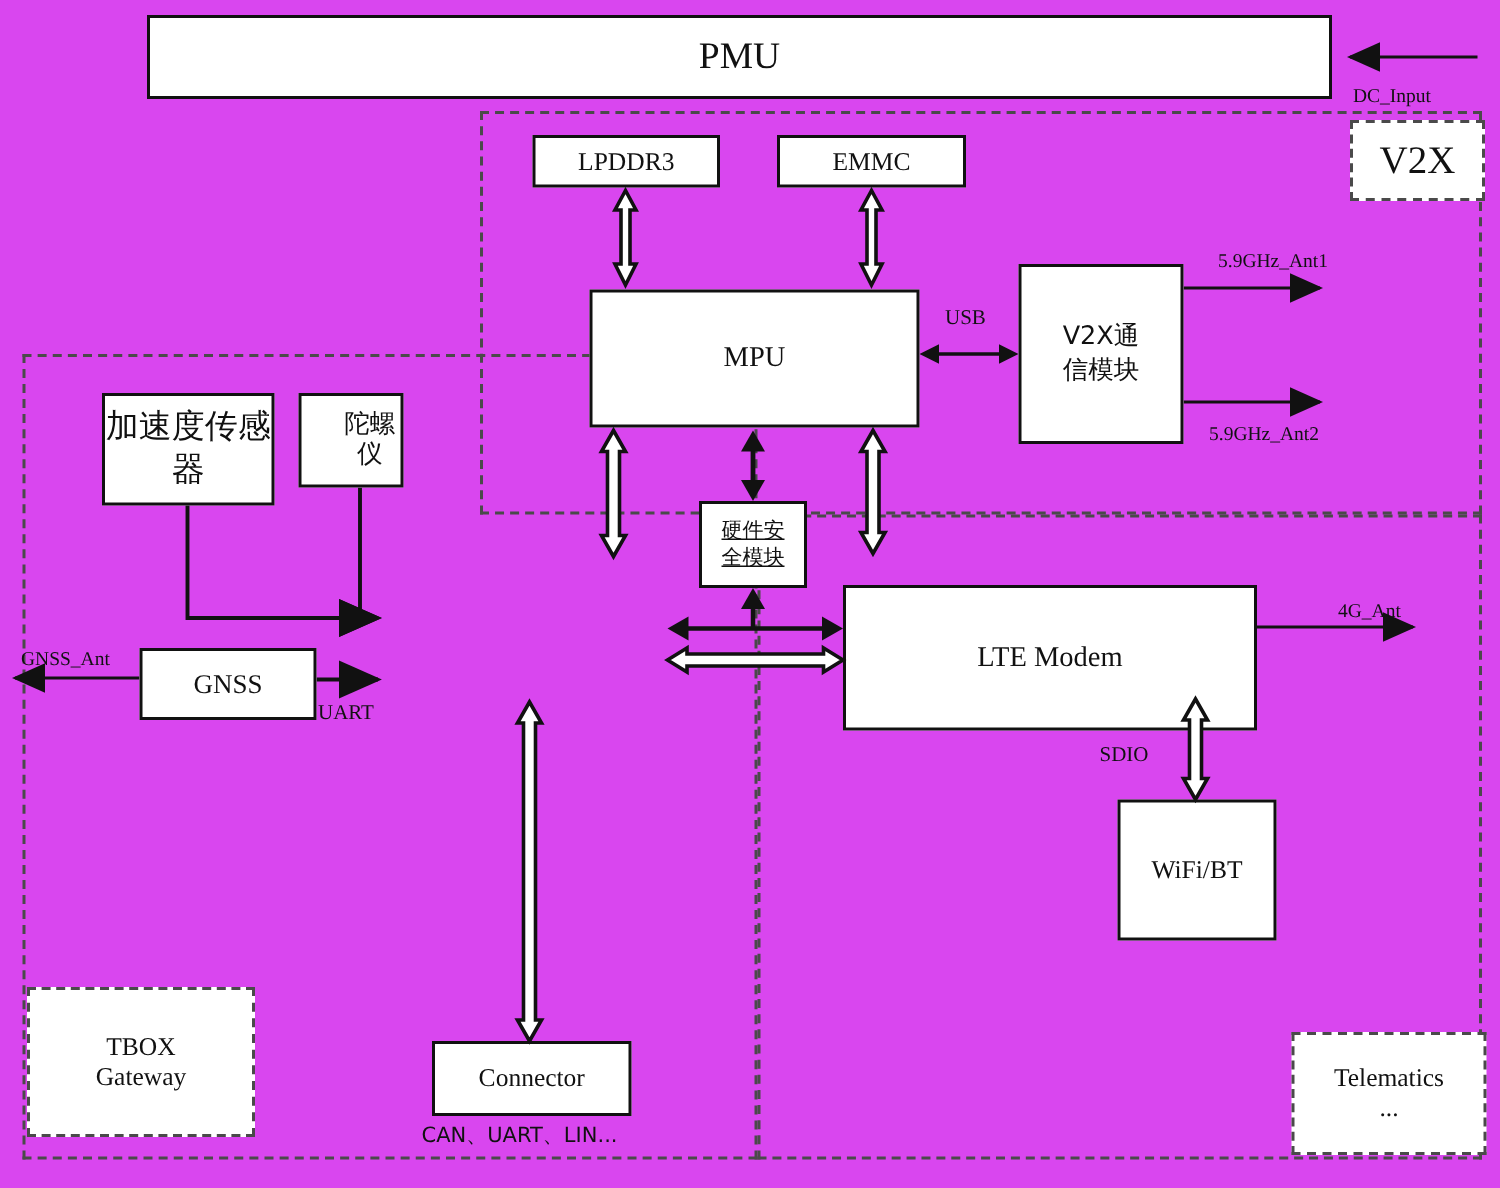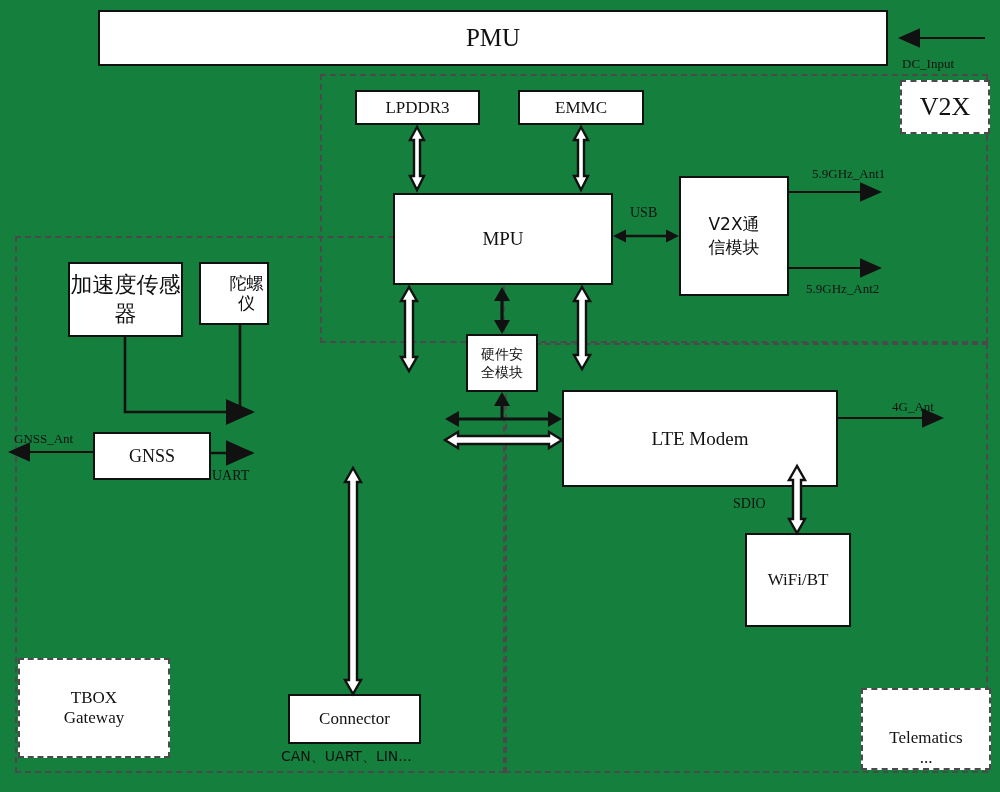--- a/index.html
+++ b/index.html
@@ -4,21 +4,21 @@
 <style>
   html, body {
     margin: 0;
     padding: 0;
     background: #ffffff;
   }
   #canvas {
     position: relative;
     width: 1000px;
     height: 792px;
-    background: #15803d;
+    background: #d946ef;
     font-family: "Liberation Serif", "DejaVu Serif", serif;
     overflow: hidden;
   }
   .box {
     position: absolute;
     box-sizing: border-box;
     border: 2.5px solid #111111;
     background: #ffffff;
     display: flex;
     align-items: center;
@@ -150,21 +150,21 @@
 
   <div class="box" id="b-mpu" style="left: 393px; top: 193px; width: 220px; height: 92px; font-size: 19px;">
     <span>MPU</span>
   </div>
 
   <div class="box cn" id="b-v2x" style="left: 679px; top: 176px; width: 110px; height: 120px; font-size: 17px;">
     <span style="display: block; line-height: 1.35; padding: 0px 22px;">V2X通信模块</span>
   </div>
 
   <div class="box thin cn" id="b-hsm" style="left: 466px; top: 334px; width: 72px; height: 58px; font-size: 14px;">
-    <span style="display: block; line-height: 1.3;">
+    <span style="display: block; line-height: 1.3; text-decoration: underline;">
       <span>硬件安</span><br>
       <span>全模块</span>
     </span>
   </div>
 
 
   <div class="box" id="b-lte" style="left: 562px; top: 370px; width: 276px; height: 97px; font-size: 19px; margin-top: 20px;">
     <span>LTE Modem</span>
   </div>
 
@@ -230,21 +230,21 @@
 
   <div class="zone-label" id="zb-v2x" style="left: 900px; top: 80px; width: 90px; height: 54px; font-size: 26px; align-items: center;">
     <span>V2X</span>
   </div>
 
   <div class="zone-label" id="zb-tbox" style="left: 18px; top: 658px; width: 152px; height: 100px; font-size: 17px;">
     <span>TBOX</span>
     <span>Gateway</span>
   </div>
 
-  <div class="zone-label" id="zb-tele" style="left: 861px; top: 688px; width: 130px; height: 82px; font-size: 17px; justify-content: flex-end;">
+  <div class="zone-label" id="zb-tele" style="left: 861px; top: 688px; width: 130px; height: 82px; font-size: 17px;">
     <span>Telematics</span>
     <span>...</span>
   </div>
 
   <div class="txt" id="t-dc" style="left: 902px; top: 56px; font-size: 13px;">DC_Input</div>
   <div class="txt" id="t-usb" style="left: 630px; top: 205px; font-size: 14px;">USB</div>
   <div class="txt" id="t-a1" style="left: 812px; top: 166px; font-size: 13px;">5.9GHz_Ant1</div>
   <div class="txt" id="t-a2" style="left: 806px; top: 281px; font-size: 13px;">5.9GHz_Ant2</div>
   <div class="txt" id="t-4g" style="left: 866px; top: 399px; font-size: 13px; margin-left: 26px;">4G_Ant</div>
   <div class="txt" id="t-gn" style="left: 14px; top: 431px; font-size: 13px;">GNSS_Ant</div>

